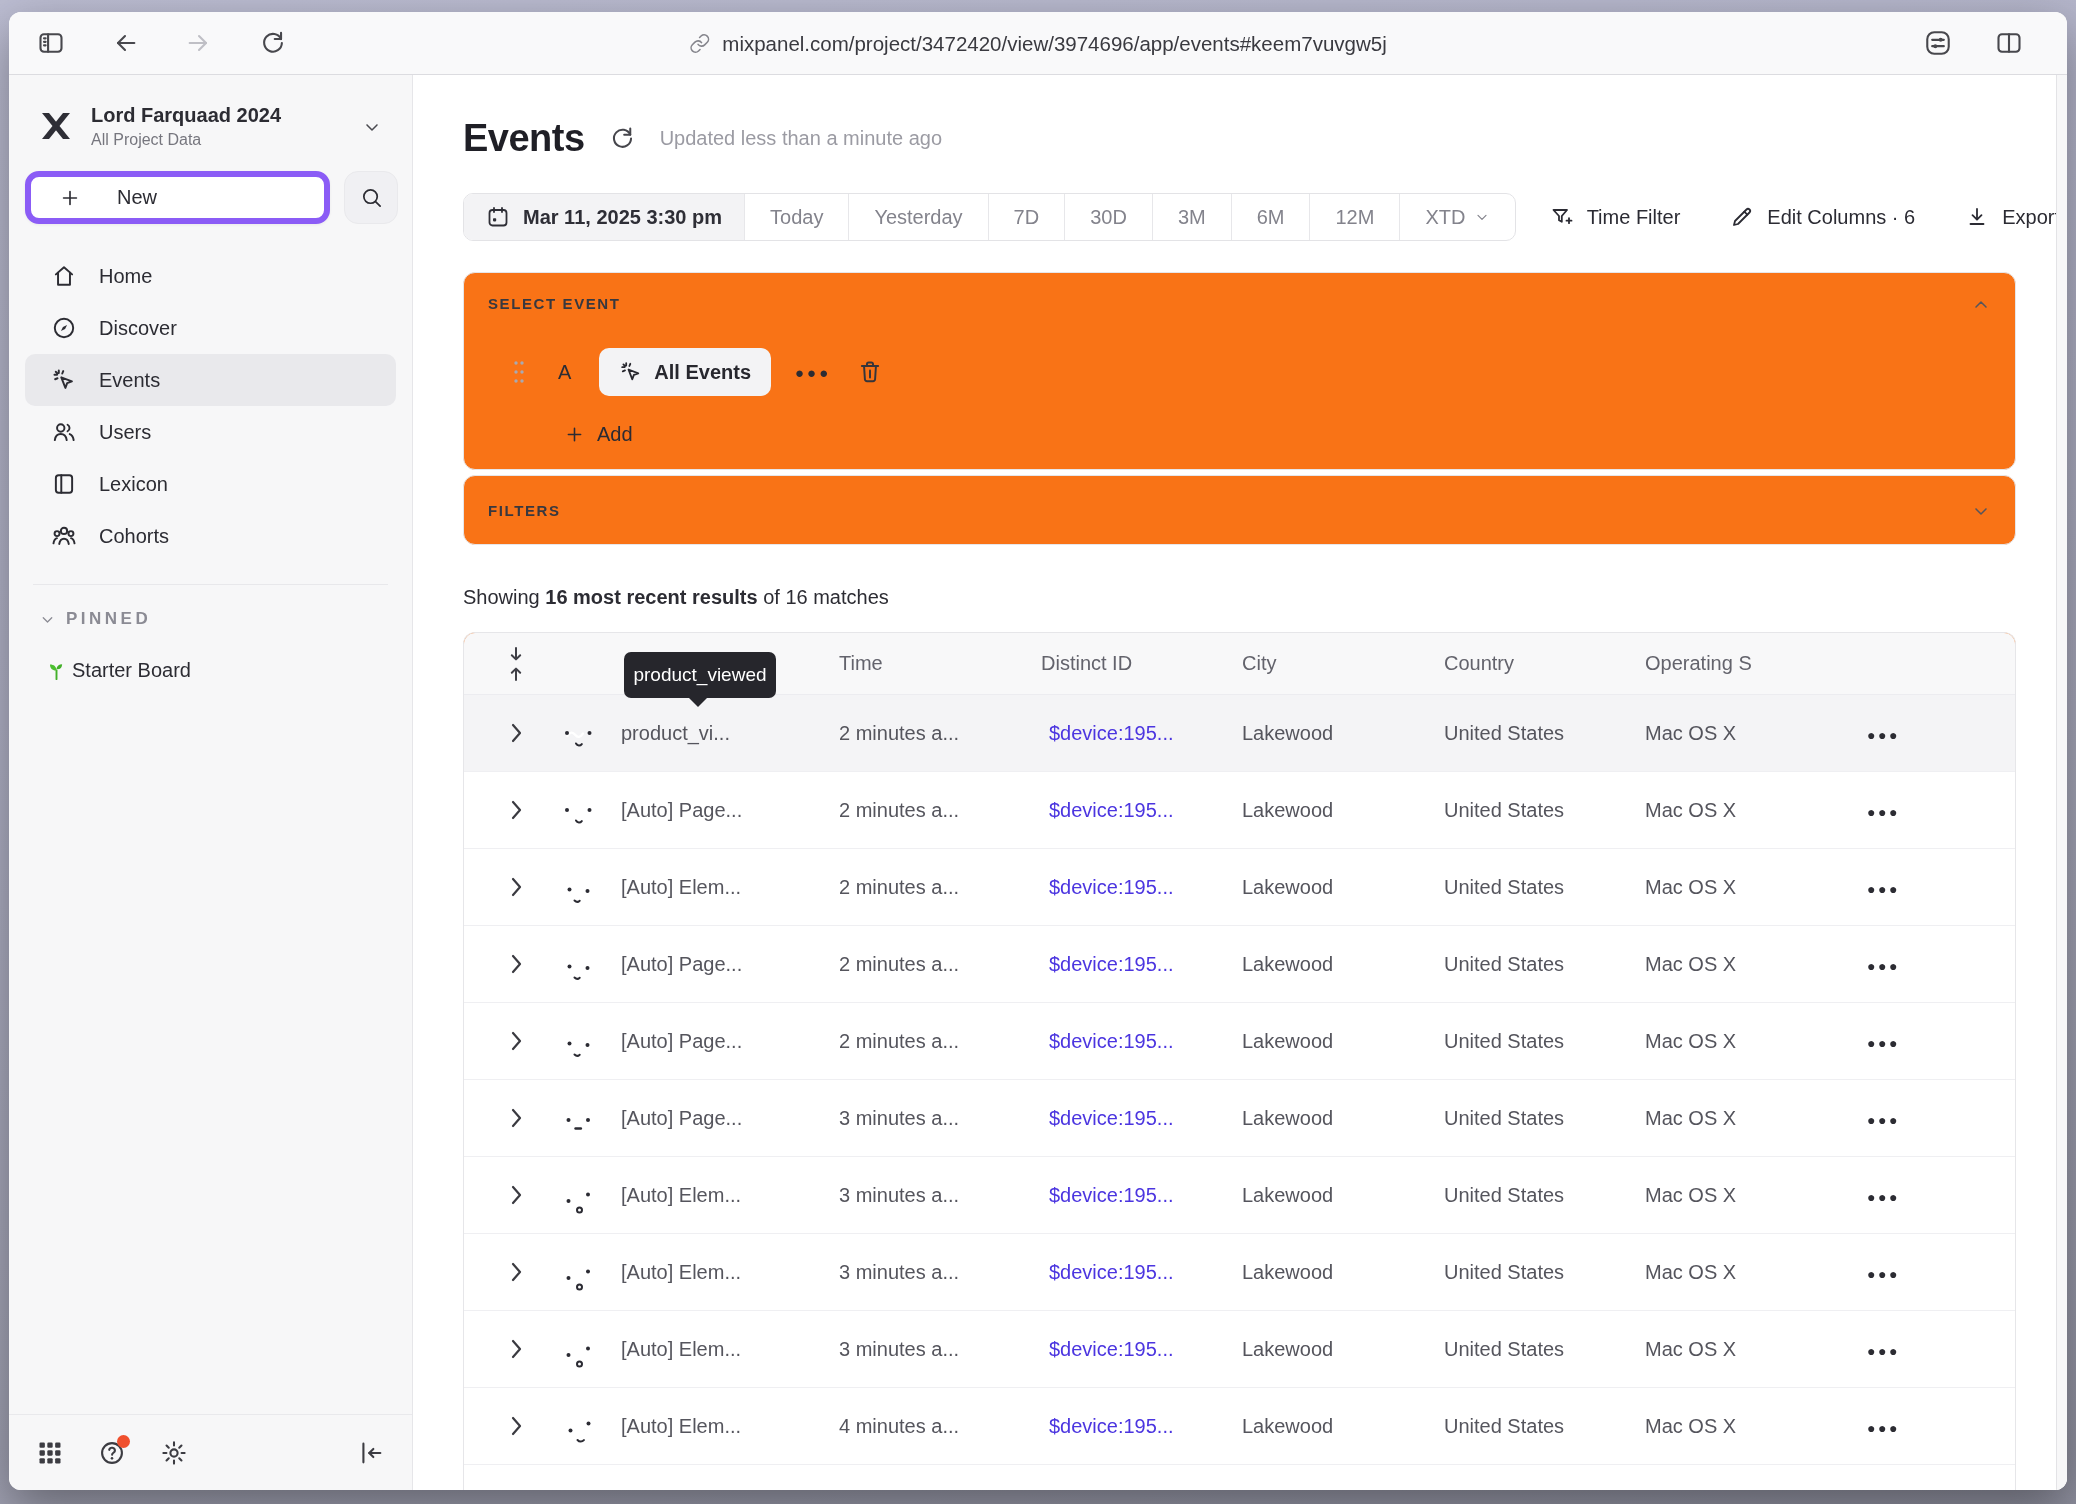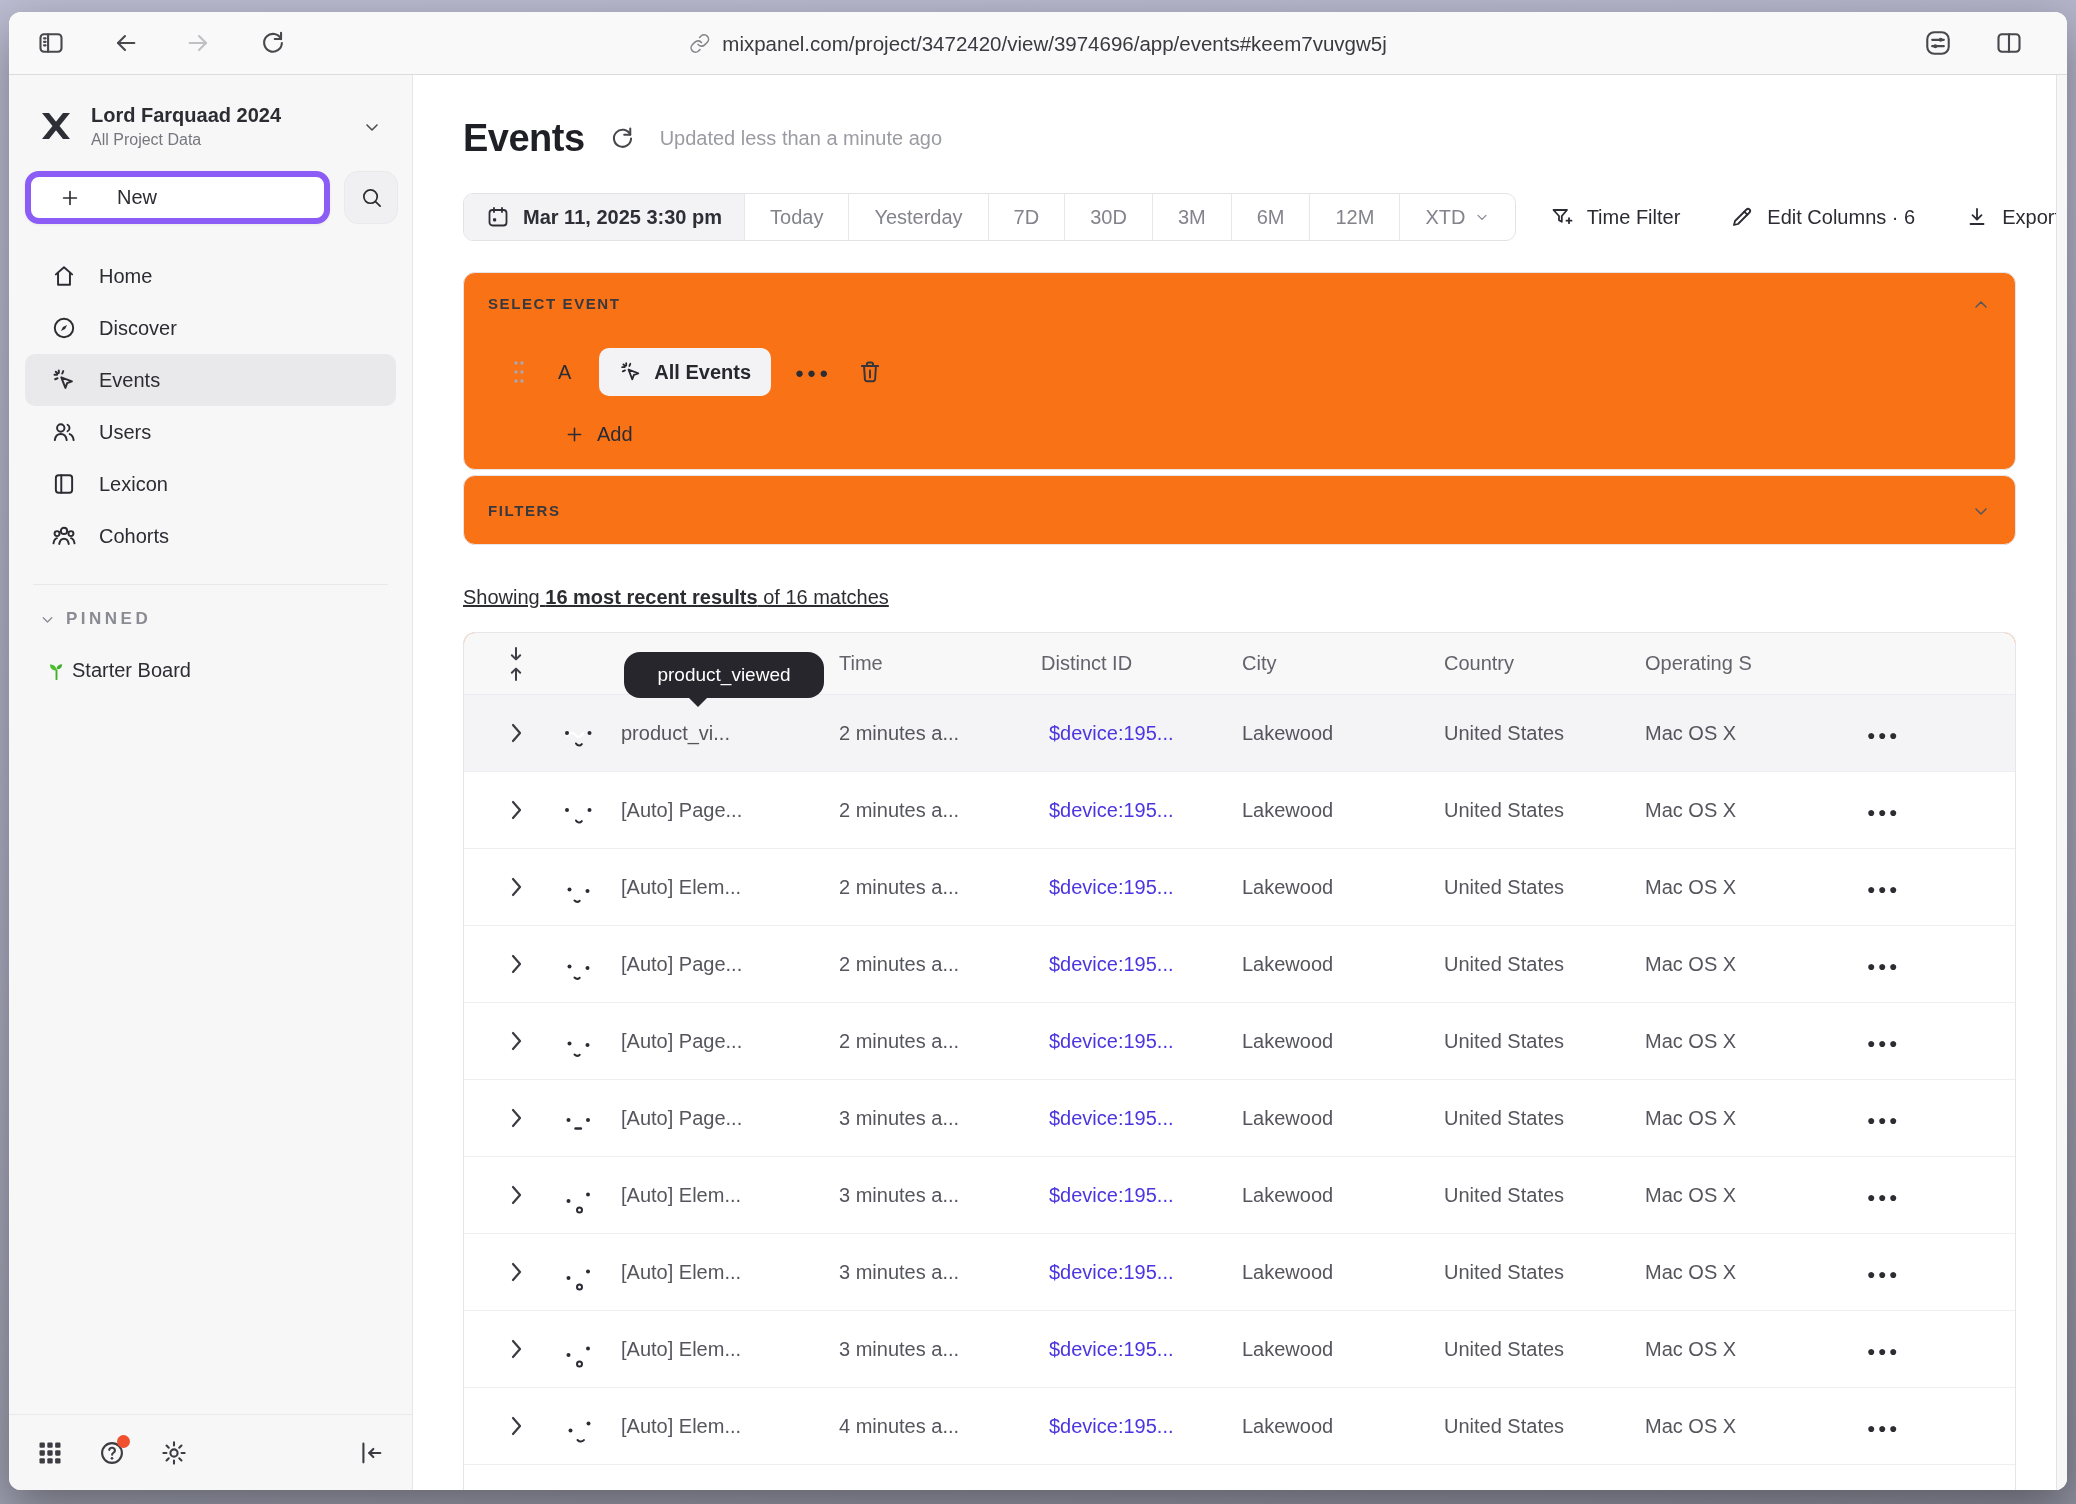--- a/index.html
+++ b/index.html
@@ -94,42 +94,42 @@
   .event-chip svg { width:24px; height:24px; }
   .more-dots { margin-left:24px; font-size:15px; letter-spacing:3px; color:#2c2c33; font-weight:700; }
   .trash-btn { margin-left:26px; width:26px; height:26px; color:#35353b; }
   .trash-btn svg { width:26px; height:26px; }
   .add-row { position:absolute; left:100px; top:150px; display:flex; align-items:center; gap:12px;
     font-size:20px; font-weight:500; color:#2b2b33; }
   .add-row svg { width:21px; height:21px; }
   #card-filters { top:400px; height:70px; }
   #card-filters .card-label { position:absolute; left:24px; top:26px; }
   #card-filters .card-chevron { top:25px; }
-  .showing { position:absolute; left:50px; top:511px; font-size:20px; color:#2c2c33;text-decoration:underline; }
+  .showing { position:absolute; left:50px; top:511px; font-size:20px; color:#2c2c33; }
   .showing b { font-weight:700; }
   
   #table-card { top:557px; border-radius:12px 12px 0 0; border-bottom:none; overflow:hidden; }
   .tgrid { display:grid; grid-template-columns:48px 81px 218px 202px 201px 202px 201px 202px 1fr;
     align-items:center; padding-left:28px; }
   .thead { height:62px; background:#f8f8f9; border-bottom:1px solid #ececf0; color:#63636c; font-size:20px; }
   .th { padding-right:10px; white-space:nowrap; overflow:hidden; }
   .sort-ic { width:22px; height:40px; color:#3f3f46; justify-self:center; }
   .sort-ic svg { width:22px; height:40px; }
   .trow { height:77px; border-bottom:1px solid #efeff2; font-size:20px; color:#55555d; background:#fff; }
   .trow.hl { background:#f4f4f6; }
   .row-chevron { width:13px; height:22px; color:#3a3a40; justify-self:center; }
   .row-chevron svg { width:13px; height:22px; }
   .avatar { width:36px; height:36px; border-radius:50%; margin-left:21px; position:relative; }
   .avatar svg { position:absolute; inset:0; width:36px; height:36px; }
   .cell { white-space:nowrap; overflow:hidden; padding-right:10px; }
   .cell.id { color:#4b35e0;margin-left:8px; }
   .row-dots { margin-left:20px; font-size:14px; letter-spacing:2.5px; color:#2c2c33; font-weight:700; }
   
-  .tooltip { position:absolute; left:211px; top:577px; width:200px; height:46px; background:#26262c;
-    border-radius:16px; color:#fff; font-size:19px; display:flex; align-items:center; justify-content:center; z-index:5; }
+  .tooltip { position:absolute; left:211px; top:577px; width:152px; height:46px; background:#26262c;
+    border-radius:7px; color:#fff; font-size:19px; display:flex; align-items:center; justify-content:center; z-index:5; }
   .tooltip .caret { position:absolute; left:64px; bottom:-9px; width:0; height:0;
     border-left:10px solid transparent; border-right:10px solid transparent; border-top:10px solid #26262c; }
   .scroll-strip { position:absolute; right:0; top:0; bottom:0; width:11px; background:#f7f7f8; border-left:1px solid #e3e3e6; }
 </style>
 </head>
 <body>
 
 <div class="desktop">
   <div class="window">
 

